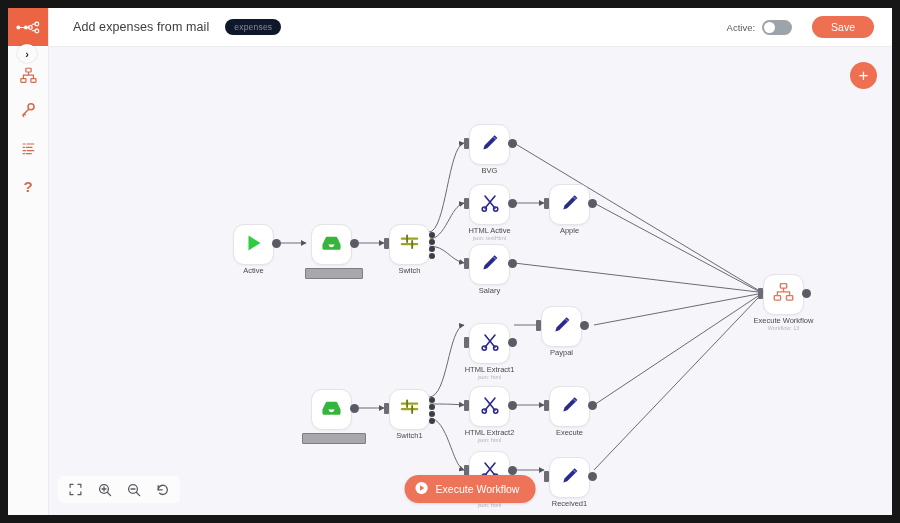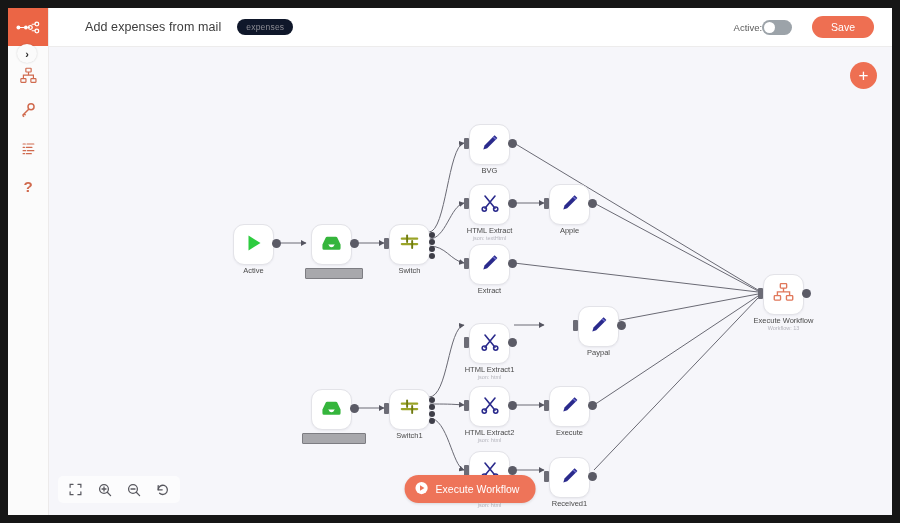--- a/index.html
+++ b/index.html
@@ -40,30 +40,30 @@
   }
   .side-item svg{display:block;}
 
   
   .header{
     position:absolute;left:40px;top:0;right:0;height:38px;
     background:#ffffff;border-bottom:1px solid #edecec;
     display:flex;align-items:center;z-index:30;
   }
   .wf-title{
-    margin-left:37px;font-size:12.5px;color:#3c3c3c;letter-spacing:.1px;
+    margin-left:25px;font-size:12.5px;color:#3c3c3c;letter-spacing:.1px;
   }
   .wf-tag{
     margin-left:16px;background:#0f172a;color:#8b8b93;
     font-size:8.5px;padding:3px 9px;border-radius:9px;letter-spacing:.2px;
   }
   .header-right{
     margin-left:auto;display:flex;align-items:center;margin-right:18px;
   }
-  .active-label{font-size:9.5px;color:#5a5a5a;}
+  .active-label{font-size:9.5px;color:#5a5a5a;margin-right:7px;}
   .toggle{
     width:30px;height:15px;border-radius:9px;background:#9ca3a9;
     position:relative;margin-right:20px;
   }
   .toggle .knob{
     position:absolute;left:2px;top:2px;width:11px;height:11px;border-radius:50%;
     background:#fff;
   }
   .save-btn{
     background:#ee6f52;color:#fff;font-size:10.5px;
@@ -331,21 +331,21 @@
                 <path d="M5 3 L15 15.2"></path>
                     <path d="M15 3 L5 15.2"></path>
                 <circle cx="4.3" cy="16.1" r="2.1"></circle>
                     <circle cx="15.7" cy="16.1" r="2.1"></circle>
               </g>
             </svg>
           </span>
         </div>
         <div class="port-in"></div>
         <div class="port-out"></div>
-        <div class="label">HTML Extract</div>
+        <div class="label">HTML Active</div>
         <div class="sublabel">json: textHtml</div>
       </div>
 
       <div class="node" style="left:501px;top:138px">
         <div class="box">
           <span>
             <svg width="20" height="20" viewBox="0 0 20 20">
               <path d="M14.6 2.3 L17.4 5.1 L7.2 15.3 L3.3 16.5 L4.5 12.6 Z" fill="#2a2a8c"></path>
               <path d="M13.2 3.7 L16 6.5" stroke="#6d6dcd" stroke-width="1.5"></path>
             </svg>
@@ -360,21 +360,21 @@
         <div class="box">
           <span>
             <svg width="20" height="20" viewBox="0 0 20 20">
               <path d="M14.6 2.3 L17.4 5.1 L7.2 15.3 L3.3 16.5 L4.5 12.6 Z" fill="#2a2a8c"></path>
               <path d="M13.2 3.7 L16 6.5" stroke="#6d6dcd" stroke-width="1.5"></path>
             </svg>
           </span>
         </div>
         <div class="port-in"></div>
         <div class="port-out"></div>
-        <div class="label">Extract</div>
+        <div class="label">Salary</div>
       </div>
 
       <div class="node" style="left:263px;top:343px">
         <div class="box">
           <span>
             <svg width="21" height="18" viewBox="0 0 22 18">
               <path d="M1.5 10.5 L5 3.2 A1.6 1.6 0 0 1 6.4 2.4 H15.6 A1.6 1.6 0 0 1 17 3.2 L20.5 10.5 V14.4 A1.6 1.6 0 0 1 18.9 16 H3.1 A1.6 1.6 0 0 1 1.5 14.4 Z" fill="#35b53c"></path>
               <path d="M1.5 10.6 H7.2 A1 1 0 0 1 8.2 11.3 A2.9 2.9 0 0 0 13.8 11.3 A1 1 0 0 1 14.8 10.6 H20.5" fill="#ffffff"></path>
             </svg>
           </span>
@@ -418,21 +418,21 @@
               </g>
             </svg>
           </span>
         </div>
         <div class="port-in"></div>
         <div class="port-out"></div>
         <div class="label">HTML Extract1</div>
         <div class="sublabel">json: html</div>
       </div>
 
-      <div class="node" style="left:530px;top:260px">
+      <div class="node" style="left:493px;top:260px">
         <div class="box">
           <span>
             <svg width="20" height="20" viewBox="0 0 20 20">
               <path d="M14.6 2.3 L17.4 5.1 L7.2 15.3 L3.3 16.5 L4.5 12.6 Z" fill="#2a2a8c"></path>
               <path d="M13.2 3.7 L16 6.5" stroke="#6d6dcd" stroke-width="1.5"></path>
             </svg>
           </span>
         </div>
         <div class="port-in"></div>
         <div class="port-out"></div>

